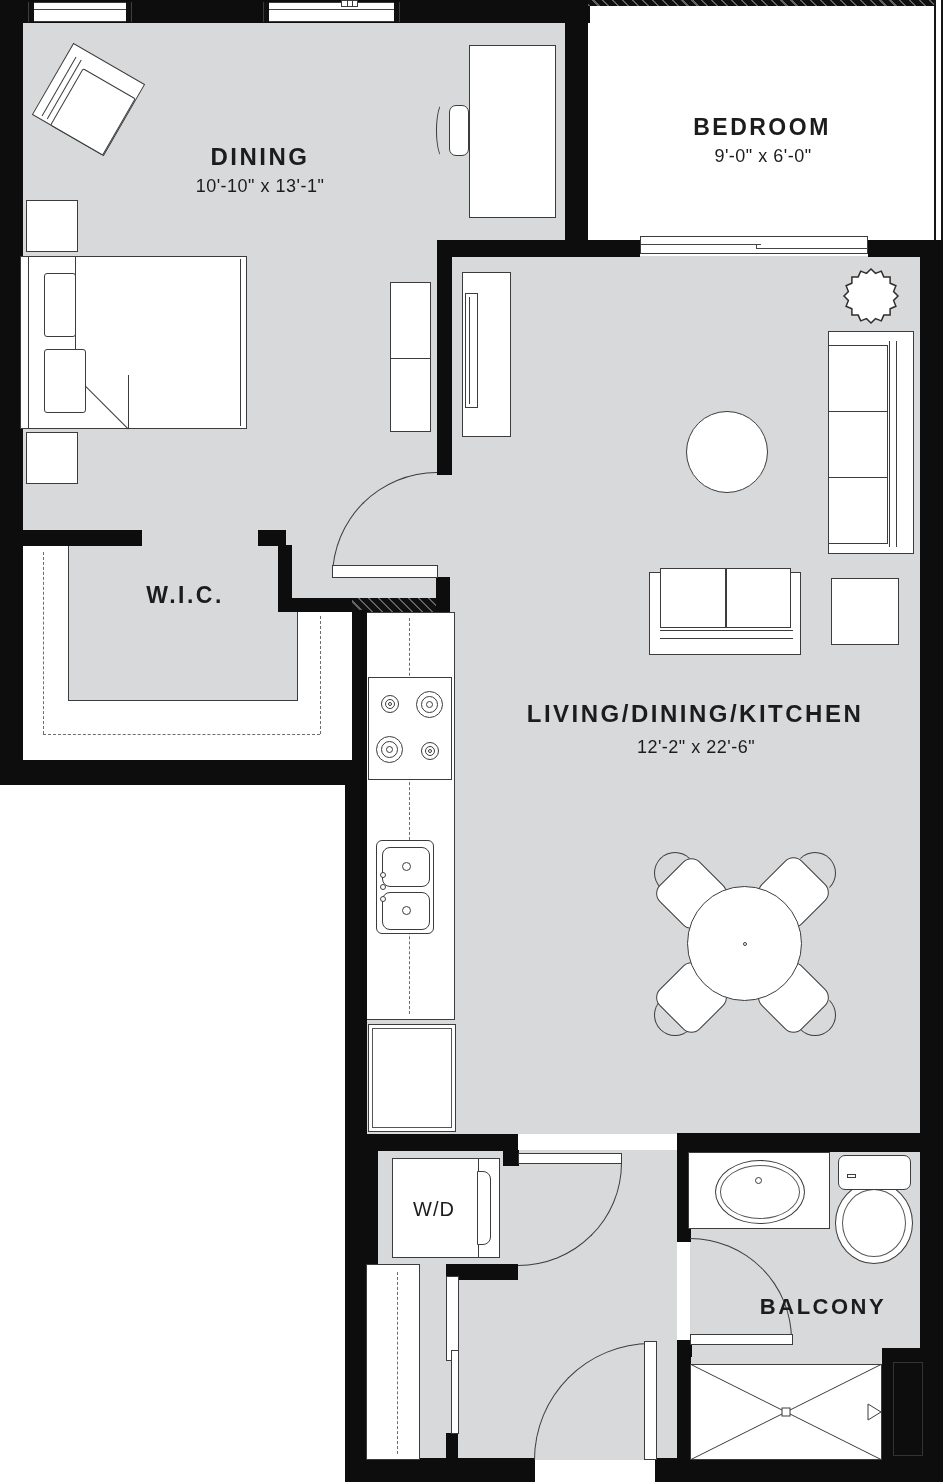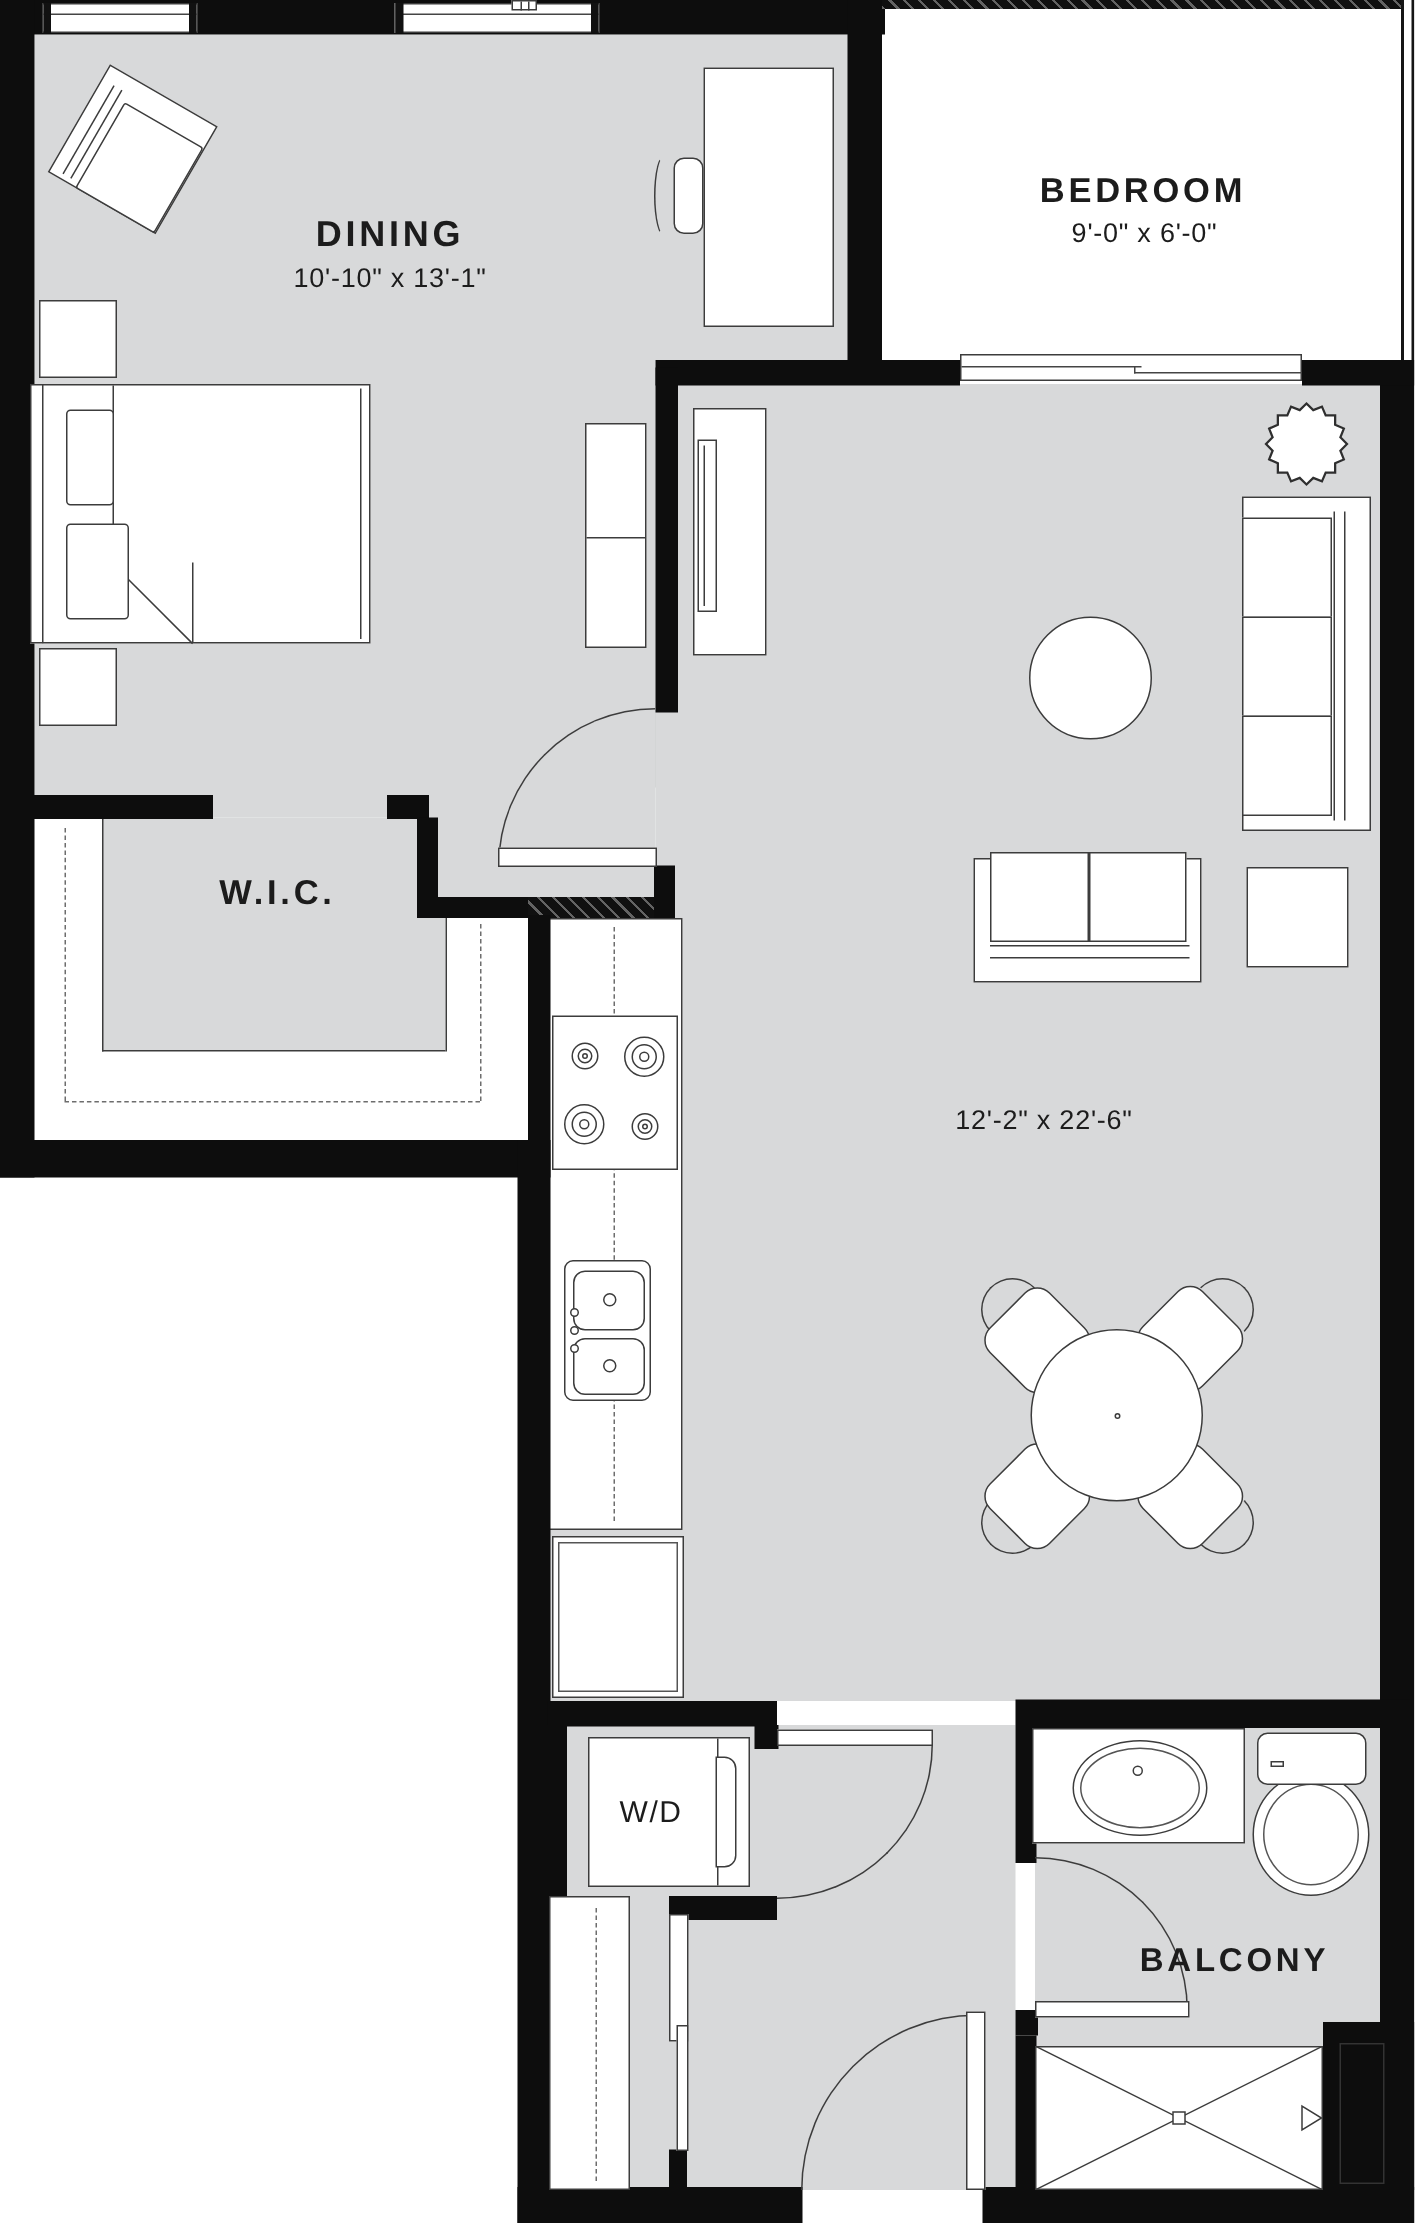--- a/index.html
+++ b/index.html
@@ -247,19 +247,20 @@
   </svg>
 
   <div class="abs lbl" style="left:260px;top:157px;font-size:24px">DINING</div>
   <div class="abs dims" style="left:260px;top:186px;font-size:18px">10'-10" x 13'-1"</div>
 
   <div class="abs lbl" style="left:762px;top:127px;font-size:23px">BEDROOM</div>
   <div class="abs dims" style="left:763px;top:156px;font-size:18px">9'-0" x 6'-0"</div>
 
   <div class="abs lbl" style="left:185px;top:595px;font-size:23px">W.I.C.</div>
 
+  <div class="abs lbl" style="left:695px;top:714px;font-size:24px">LIVING/DINING/KITCHEN</div>
   <div class="abs dims" style="left:696px;top:747px;font-size:18px">12'-2" x 22'-6"</div>
 
   <div class="abs dims" style="left:434px;top:1209px;font-size:20px;letter-spacing:1px">W/D</div>
 
   <div class="abs lbl" style="left:823px;top:1307px;font-size:22px">BALCONY</div>
 
 </div>
 
 </body></html>

